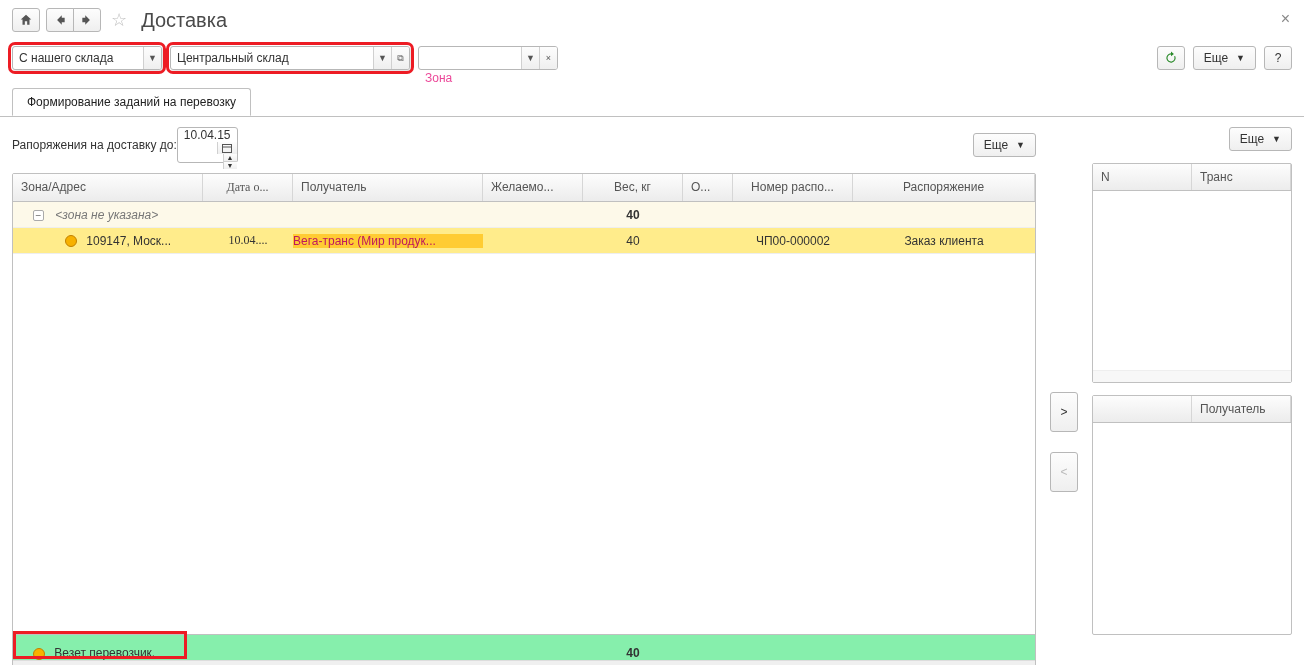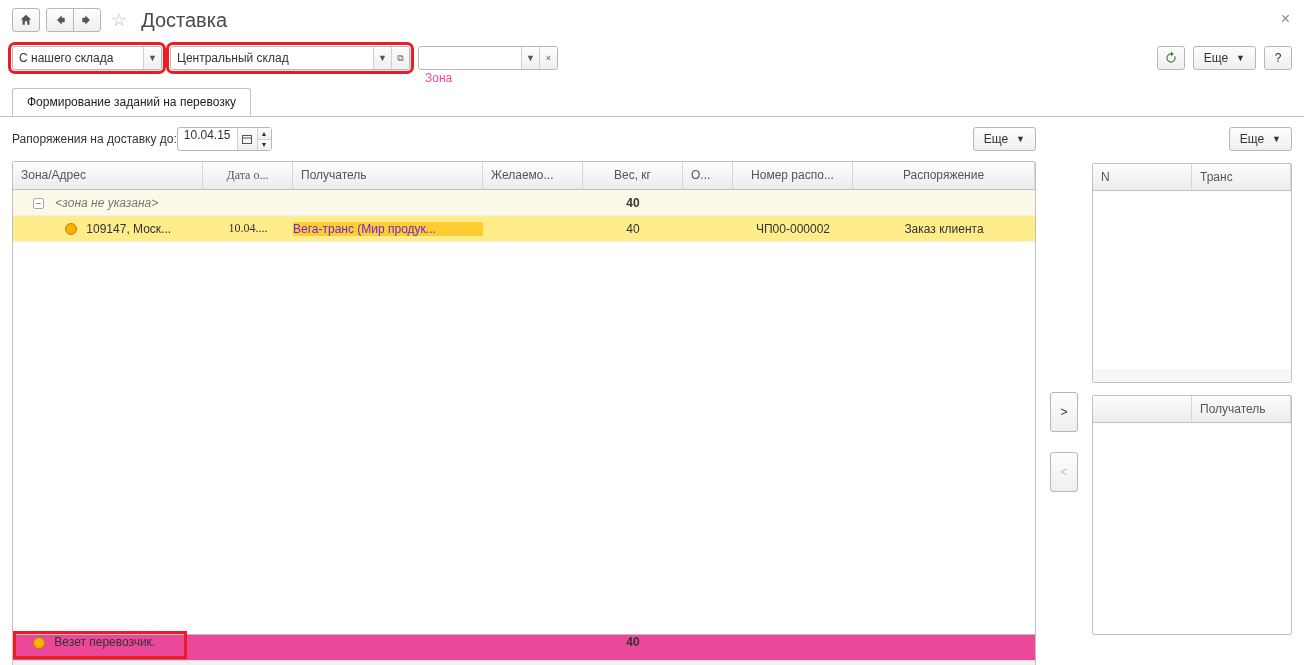--- a/index.html
+++ b/index.html
@@ -99,50 +99,50 @@
     padding:10px 12px 0 12px;
     gap:8px;
     height: 560px;
   }
   .left-pane{ flex:1; display:flex; flex-direction:column; min-width:0;}
   .actionbar{
     display:flex;align-items:center;margin-bottom:10px;
   }
   .actionbar .lbl{color:#333;}
   .date-field{
-    display:flex;align-items:flex-start;height:24px;border:1px solid #b7b7b7;
-    border-radius:3px;background:#fff;
+    display:flex;align-items:flex-end;height:36px;border:1px solid #b7b7b7;
+    border-radius:3px;background:#fff;flex-direction:column;
   }
   .date-field .df-val{padding:0 6px;}
   .date-field .df-btn{width:20px;height:100%;border-left:1px solid #d0d0d0;display:flex;align-items:center;justify-content:center;background:linear-gradient(to bottom,#fdfdfd,#efefef);font-size:10px;}
   .date-field .df-spin{width:14px;height:100%;border-left:1px solid #d0d0d0;display:flex;flex-direction:column;}
   .date-field .df-spin div{flex:1;font-size:7px;display:flex;align-items:center;justify-content:center;background:linear-gradient(to bottom,#fdfdfd,#efefef);}
   .date-field .df-spin div:first-child{border-bottom:1px solid #d0d0d0;}
   .table-wrap{
     flex:1;border:1px solid #c0c0c0;border-radius:2px;
     display:flex;flex-direction:column;overflow:hidden;
   }
   .thead{display:flex;background:linear-gradient(to bottom,#fdfdfd,#ececec);border-bottom:1px solid #c0c0c0;}
   .th{padding:6px 8px;border-right:1px solid #d6d6d6;color:#555;overflow:hidden;white-space:nowrap;text-overflow:ellipsis;}
   .tbody{flex:1;overflow:auto;}
   .tr{display:flex;border-bottom:1px solid #eee;height:26px;align-items:center;}
   .tr.group{background:#fdf9e9;font-style:italic;color:#777;}
   .tr.sel{background:#ffec8b;}
   .td{padding:0 0;overflow:hidden;white-space:nowrap;text-overflow:ellipsis;}
-  .td.highlight{background:#ffcc33;color:#6d28d9;}
+  .td.highlight{background:#ffcc33;color:#be185d;}
   .col-zone{width:190px;}
   .col-date{width:90px;text-align:center;font-family:Liberation Serif, serif;}
   .col-recv{width:190px;}
   .col-wish{width:100px;}
   .col-weight{width:100px;text-align:center;}
   .col-ship{width:50px;}
   .col-num{width:120px;text-align:center;}
   .col-order{flex:1;text-align:center;}
   .icon-circle{display:inline-block;width:12px;height:12px;border-radius:50%;background:#f7b100;margin-right:6px;vertical-align:middle;border:1px solid #c08000;}
-  .tfoot{display:flex;border-top:1px solid #c0c0c0;background:#ec4899;height:26px;align-items:flex-start;}
+  .tfoot{display:flex;border-top:1px solid #c0c0c0;background:#86efac;height:26px;align-items:flex-end;}
   .red-frame-footer{outline:3px solid #ed1c24;outline-offset:-1px;position:absolute;left:2px;top:-2px;width:170px;height:24px;pointer-events:none;}
   .hscroll{height:16px;background:#f0f0f0;border-top:1px solid #ddd;display:flex;align-items:center;padding:0 4px;}
   .hscroll .thumb{width:80%;height:8px;background:#c0c0c0;border-radius:4px;}
   .mid-pane{width:40px;display:flex;flex-direction:column;align-items:center;justify-content:center;gap:20px;padding-top:80px;}
   .right-pane{width:200px;display:flex;flex-direction:column;gap:12px;}
   .right-actionbar{display:flex;justify-content:flex-end;}
   .right-table{border:1px solid #c0c0c0;border-radius:2px;height:220px;display:flex;flex-direction:column;}
   .right-table.lower{height:240px;}
   .rth{display:flex;background:linear-gradient(to bottom,#fdfdfd,#ececec);border-bottom:1px solid #c0c0c0;}
   .rth .th{flex:1;}

